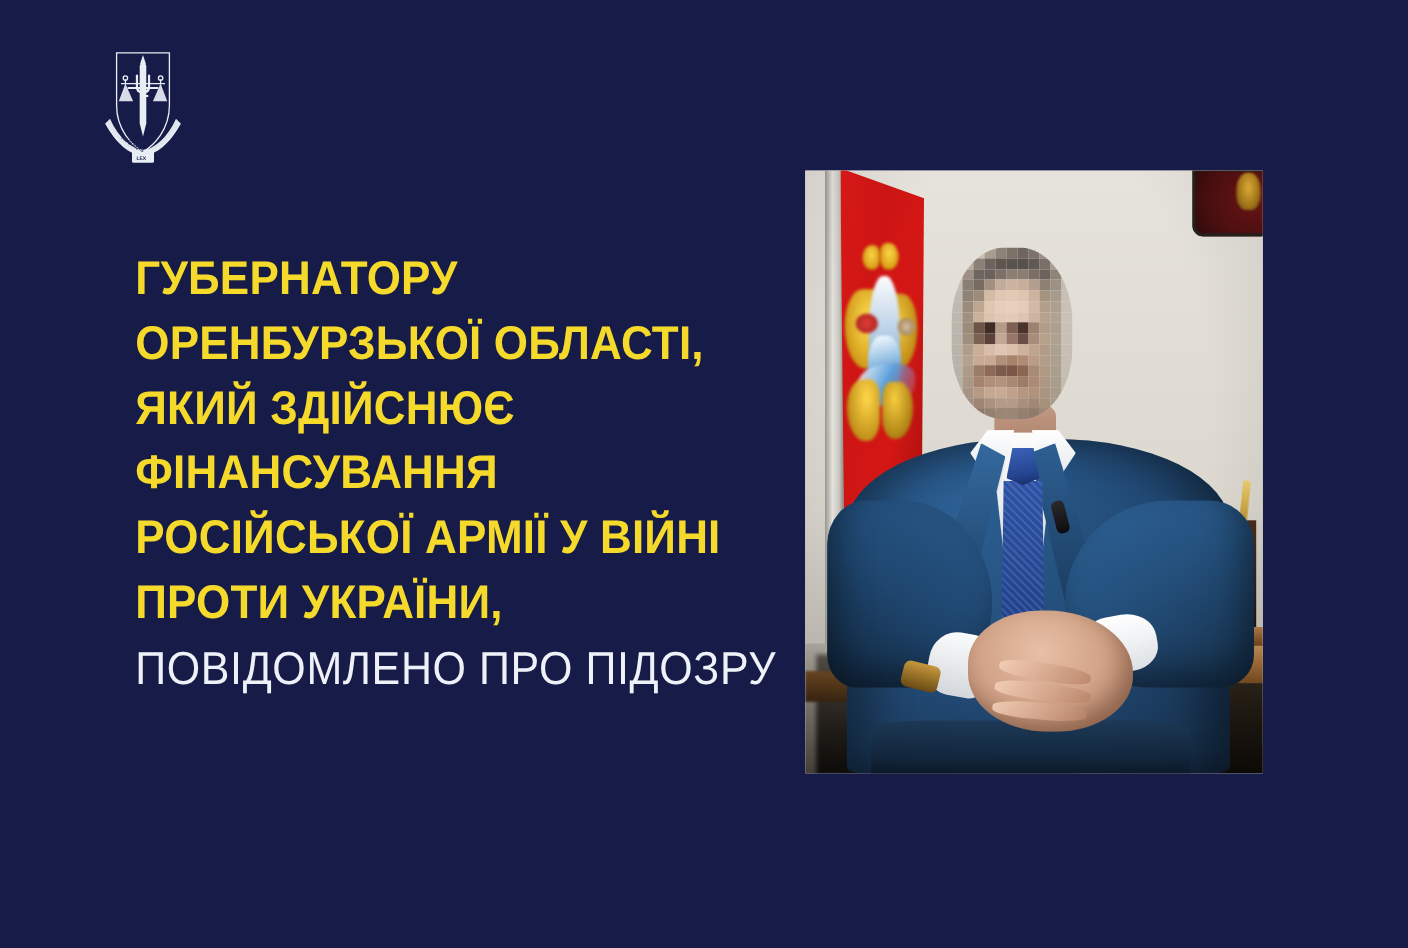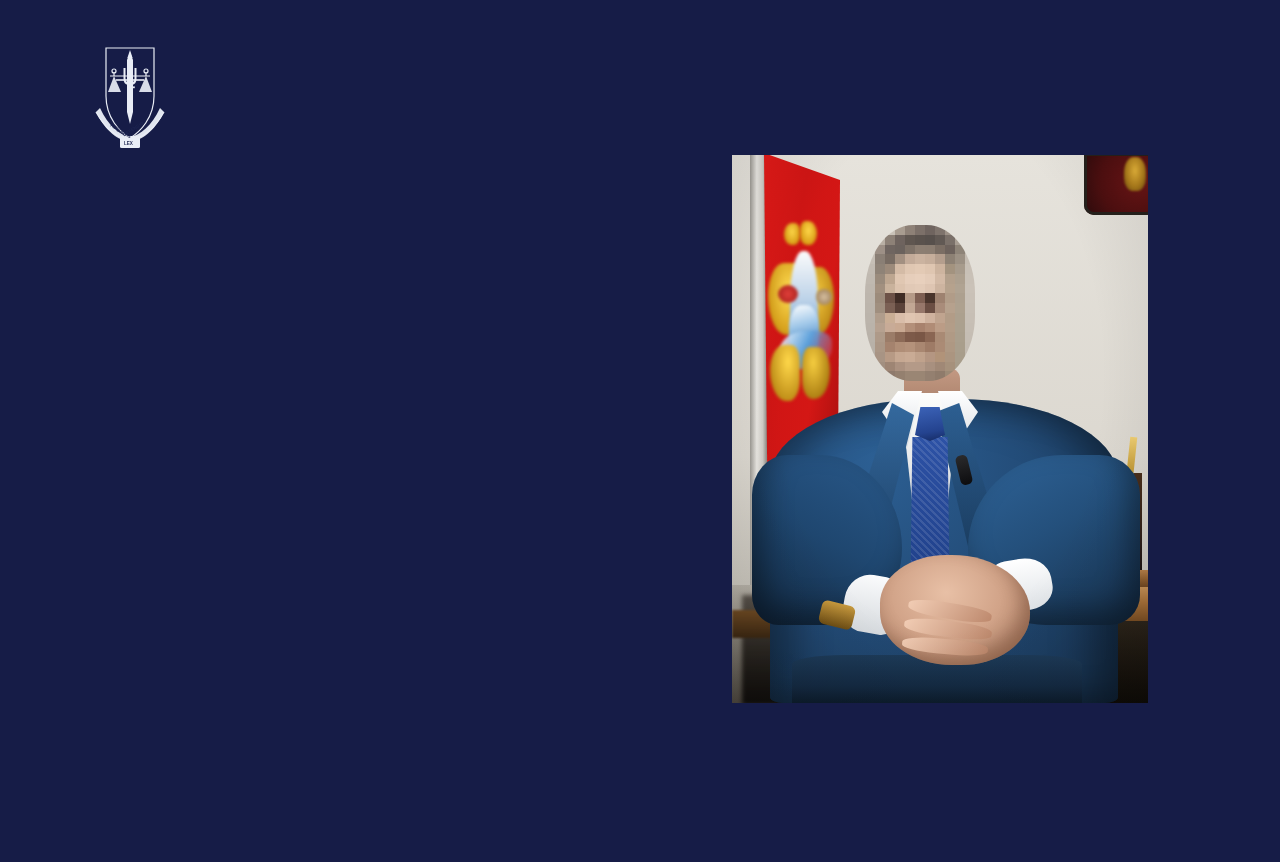--- a/index.html
+++ b/index.html
@@ -353,20 +353,29 @@
         <rect x="36" y="98" width="20" height="12" rx="1.5" fill="#e9edf6" stroke="none"></rect>
       </g>
       <g fill="#1c2450" font-family="Liberation Sans, sans-serif" font-size="4.6" font-weight="bold">
         <text x="26" y="88" transform="rotate(32 26 88)">AEQUITAS</text>
         <text x="40" y="107">LEX</text>
         <text x="60" y="86" transform="rotate(-32 60 86)" text-anchor="end">DEFENSIO</text>
       </g>
     </svg>
   </div>
 
+  <div id="headline">
+    <span class="hl" style="color: rgb(245, 217, 43);">ГУБЕРНАТОРУ</span>
+    <span class="hl" style="color: rgb(245, 217, 43);">ОРЕНБУРЗЬКОЇ ОБЛАСТІ,</span>
+    <span class="hl" style="color: rgb(245, 217, 43);">ЯКИЙ ЗДІЙСНЮЄ</span>
+    <span class="hl" style="color: rgb(245, 217, 43);">ФІНАНСУВАННЯ</span>
+    <span class="hl" style="color: rgb(245, 217, 43);">РОСІЙСЬКОЇ АРМІЇ У ВІЙНІ</span>
+    <span class="hl" style="color: rgb(245, 217, 43);">ПРОТИ УКРАЇНИ,</span>
+    <span class="hl-sub" style="color: rgb(238, 241, 248);">ПОВІДОМЛЕНО ПРО ПІДОЗРУ</span>
+  </div>
 
   <div id="photo">
     <div class="ph" id="wall"></div>
     <div class="ph" id="wall-lower"></div>
 
     <div class="ph" id="plaque"></div>
     <div class="ph" id="plaque-gold"></div>
 
     <div class="ph" id="flagpole"></div>
     <div class="ph" id="flag"></div>

